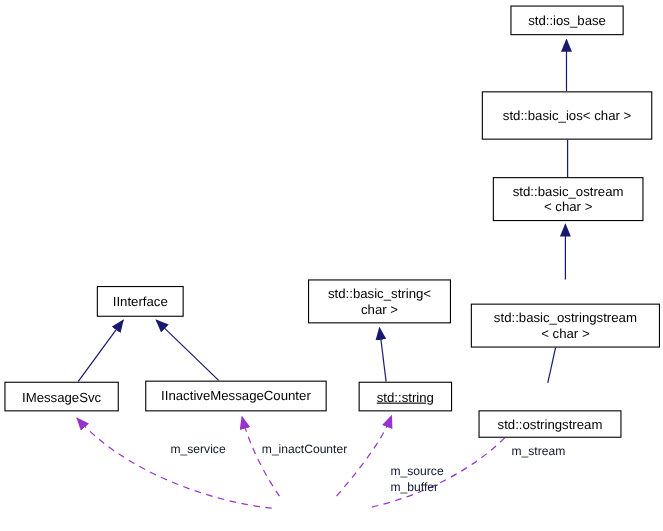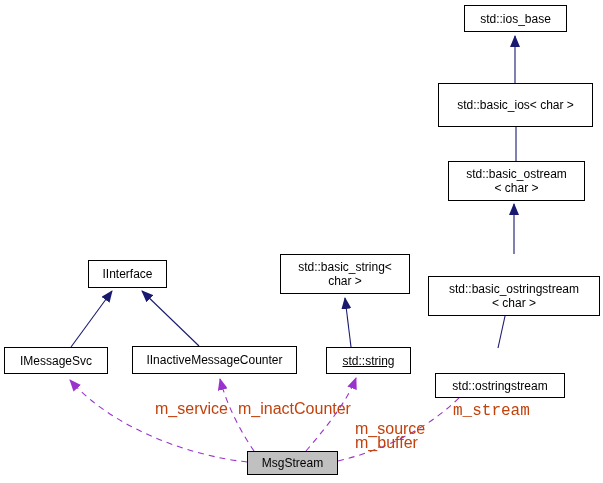--- a/index.html
+++ b/index.html
@@ -36,23 +36,23 @@
     color: #000000;
     white-space: pre-line;
     cursor: pointer;
   }
   .node.highlight {
     background: #c0c0c0;
     cursor: default;
   }
   .edge-label {
     position: absolute;
-    font-size: 16px;
+    font-size: 11px;
     line-height: 14px;
-    color: #c2410c;
+    color: #0f172a;
     white-space: pre-line;
   }
   .edge-path {
     fill: none;
     stroke-width: 1.1;
   }
   .edge-path.dashed {
     stroke-dasharray: 6,5;
   }
 </style>
@@ -101,24 +101,23 @@
   <div class="node" style="left:326px; top:347px; width:85px; height:27px;text-decoration:underline;">std::string</div>
 
   <div class="node" style="left:435px; top:348px; width:130px; height:25px;margin-top:25px;">std::ostringstream</div>
 
   <div class="node" style="left:88px; top:260px; width:79px; height:28px;">IInterface</div>
 
   <div class="node" style="left:4px; top:347px; width:104px; height:27px;">IMessageSvc</div>
 
   <div class="node" style="left:132px; top:346px; width:165px; height:28px;">IInactiveMessageCounter</div>
 
-  <div class="node highlight" style="left:247px; top:451px; width:91px; height:24px;">MsgStream</div>
 
   <div class="edge-label" style="left:155px; top:402px;">m_service</div>
 
   <div class="edge-label" style="left:238px; top:402px;text-align:right;">m_inactCounter</div>
 
   <div class="edge-label" style="left:355px; top:396px;margin-top:26px;">m_source
 m_buffer</div>
 
-  <div class="edge-label" style="left:453px; top:404px;font-family:Liberation Mono, monospace;">m_stream</div>
+  <div class="edge-label" style="left:465px; top:404px;">m_stream</div>
 
 </div>
 
 </body></html>

